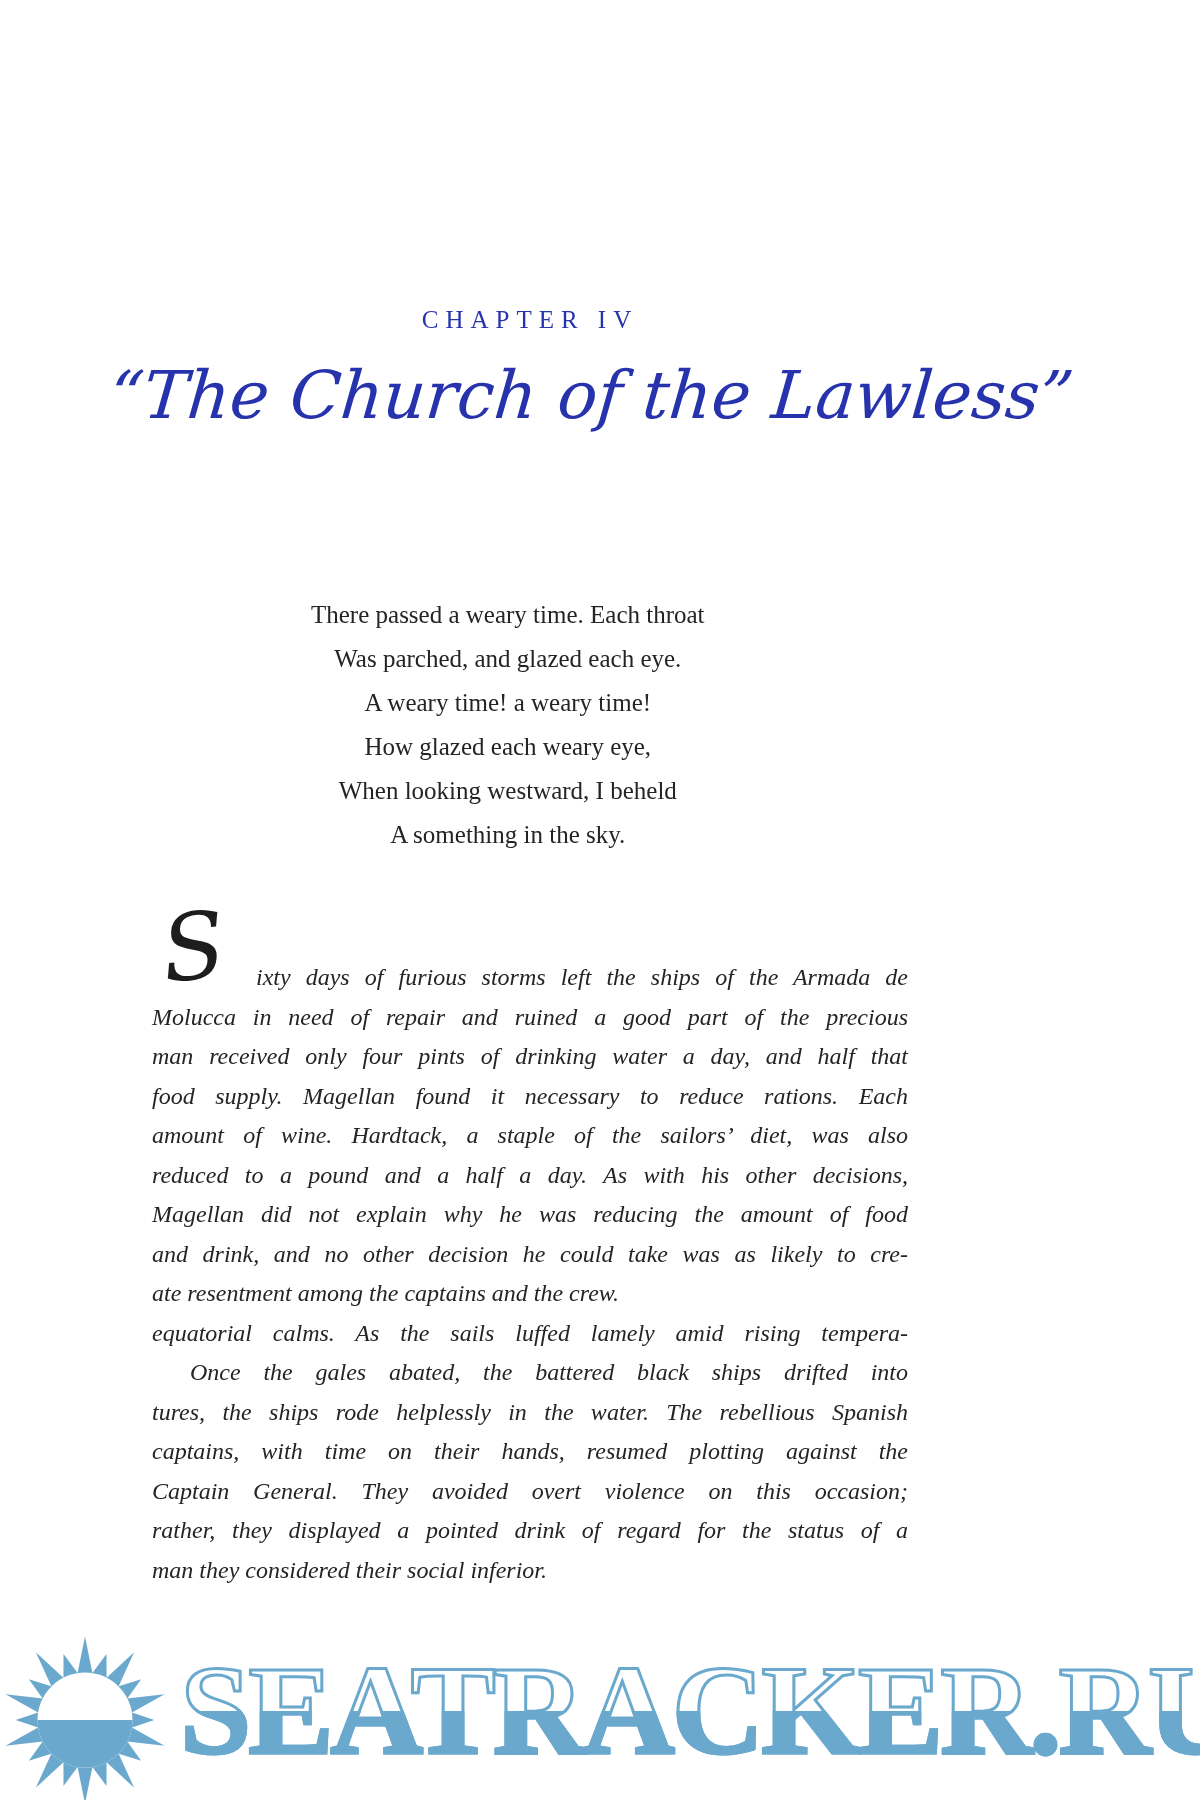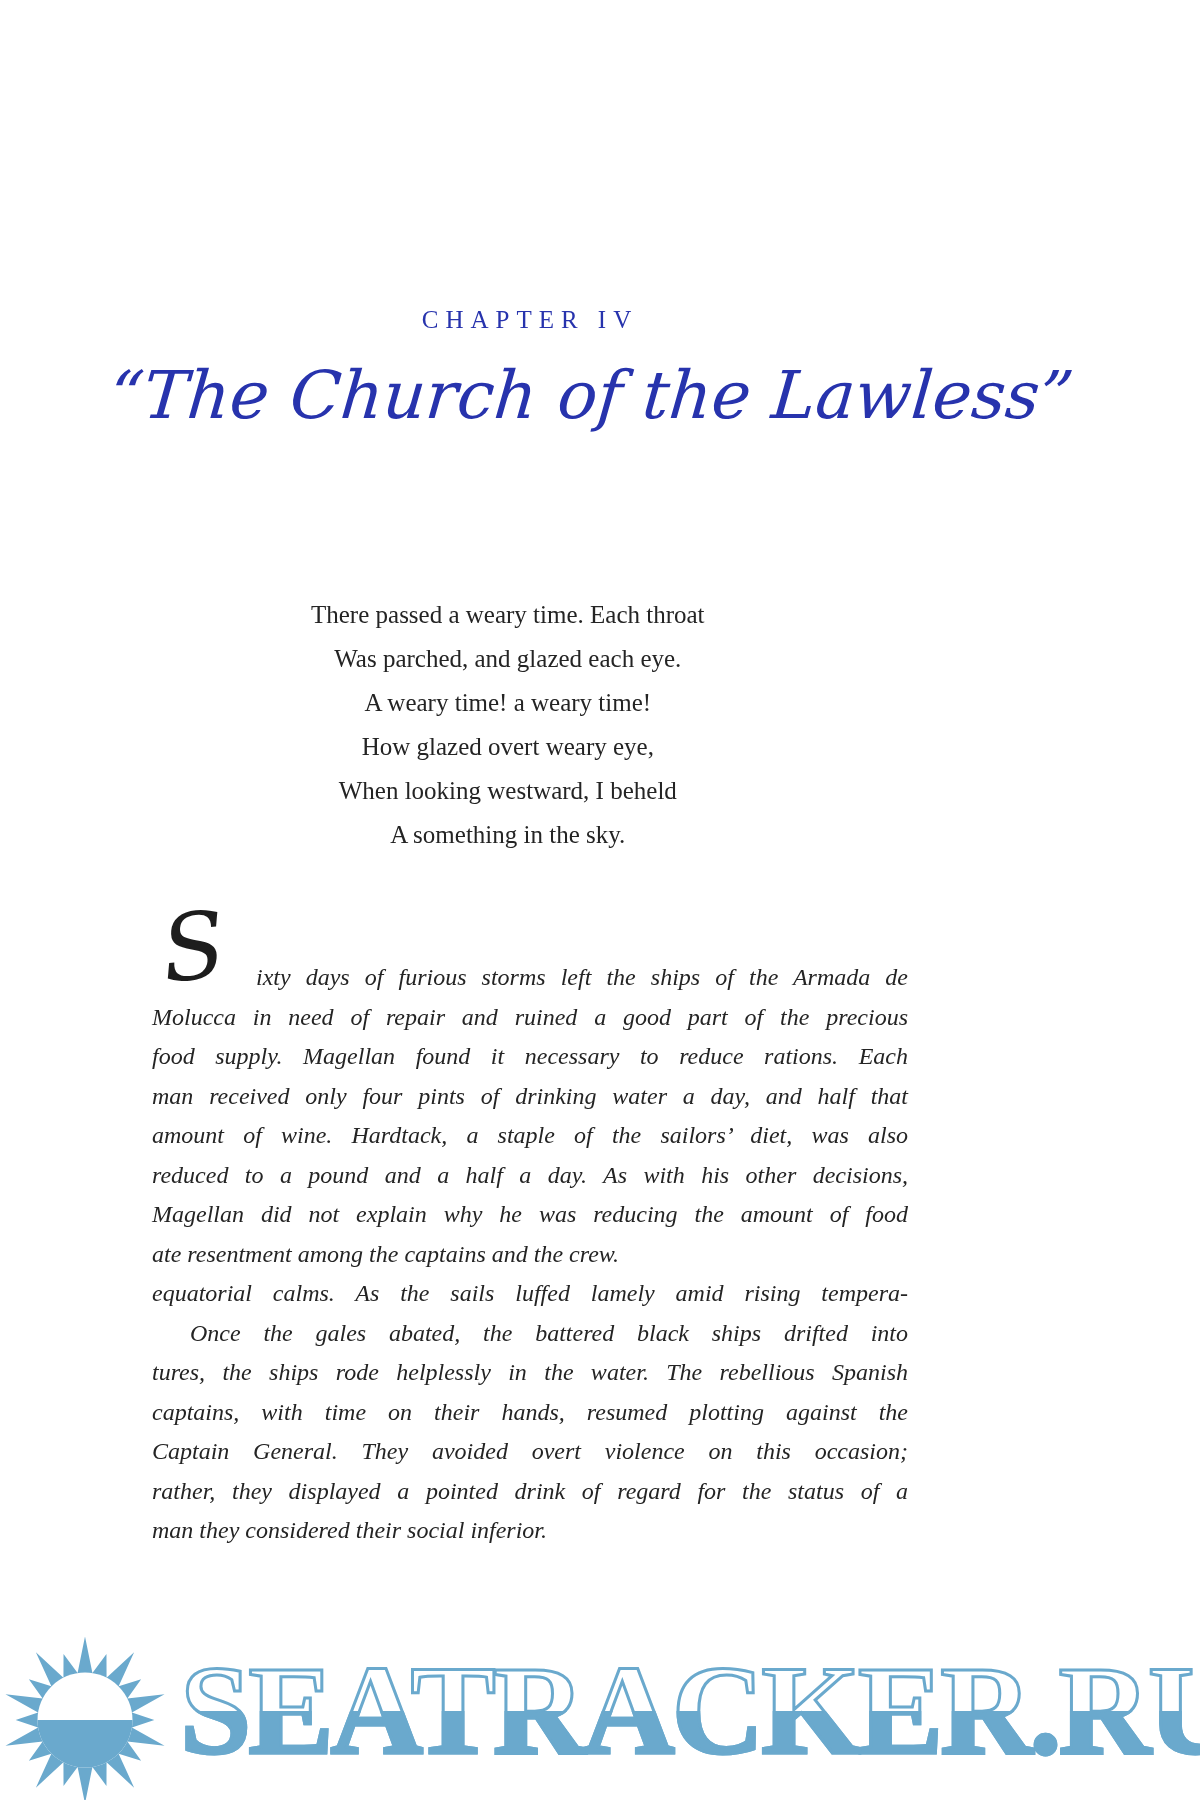--- a/index.html
+++ b/index.html
@@ -65,36 +65,37 @@
   <div class="content">
 
     <div class="chapter-label">CHAPTER IV</div>
 
     <div class="chapter-title">“The Church of the Lawless”</div>
 
     <div class="epigraph">
         <div class="poem-line">There passed a weary time. Each throat</div>
         <div class="poem-line">Was parched, and glazed each eye.</div>
         <div class="poem-line">A weary time! a weary time!</div>
-        <div class="poem-line">How glazed overt weary eye,</div>
+        <div class="poem-line">How glazed each weary eye,</div>
         <div class="poem-line">When looking westward, I beheld</div>
         <div class="poem-line">A something in the sky.</div>
       </div>
 
     <span class="initial">S</span>
 
     <div class="body-text">
         <div>
           <div class="bline with-initial">ixty days of furious storms left the ships of the Armada de</div>
           <div class="bline">Molucca in need of repair and ruined a good part of the precious</div>
+          <div class="bline">man received only four pints of drinking water a day, and half that</div>
           <div class="bline">food supply. Magellan found it necessary to reduce rations. Each</div>
-          <div class="bline">man received only four pints of drinking water a day, and half that</div>
           <div class="bline">amount of wine. Hardtack, a staple of the sailors’ diet, was also</div>
           <div class="bline">reduced to a pound and a half a day. As with his other decisions,</div>
           <div class="bline">Magellan did not explain why he was reducing the amount of food</div>
+          <div class="bline">and drink, and no other decision he could take was as likely to cre-</div>
           <div class="bline last">ate resentment among the captains and the crew.</div>
         </div>
         <div>
           <div class="bline">equatorial calms. As the sails luffed lamely amid rising tempera-</div>
           <div class="bline indent">Once the gales abated, the battered black ships drifted into</div>
           <div class="bline">tures, the ships rode helplessly in the water. The rebellious Spanish</div>
           <div class="bline">captains, with time on their hands, resumed plotting against the</div>
           <div class="bline">Captain General. They avoided overt violence on this occasion;</div>
           <div class="bline">rather, they displayed a pointed drink of regard for the status of a</div>
           <div class="bline last">man they considered their social inferior.</div>

